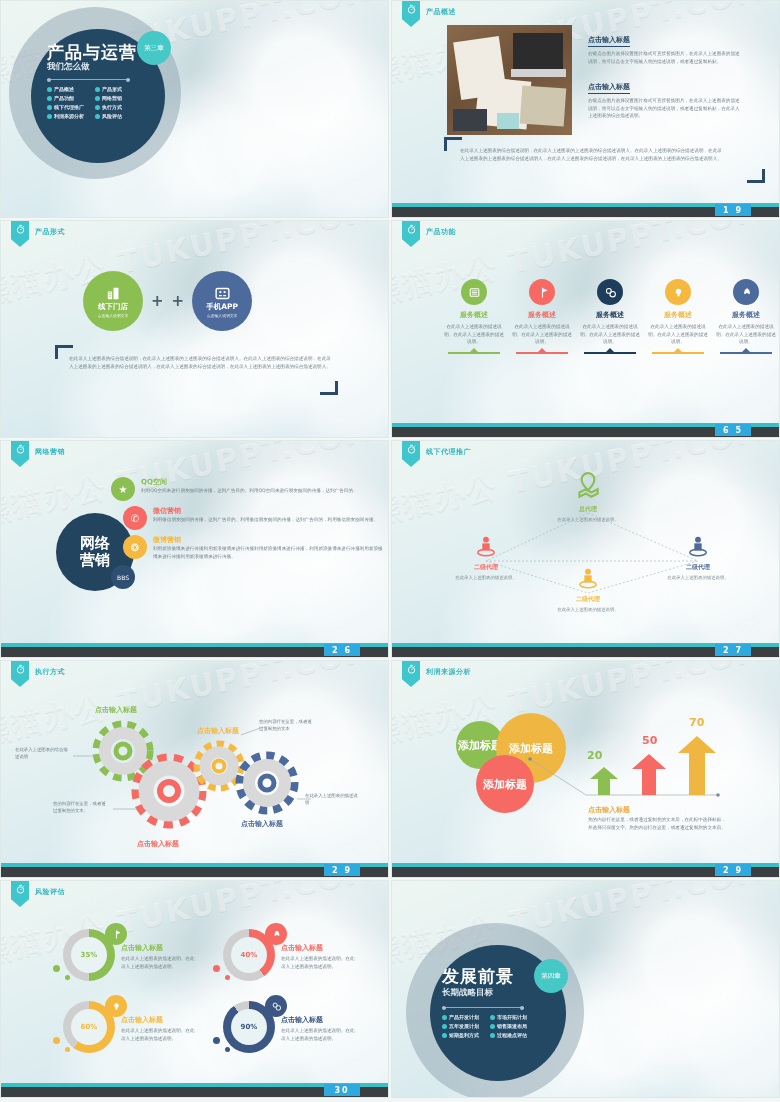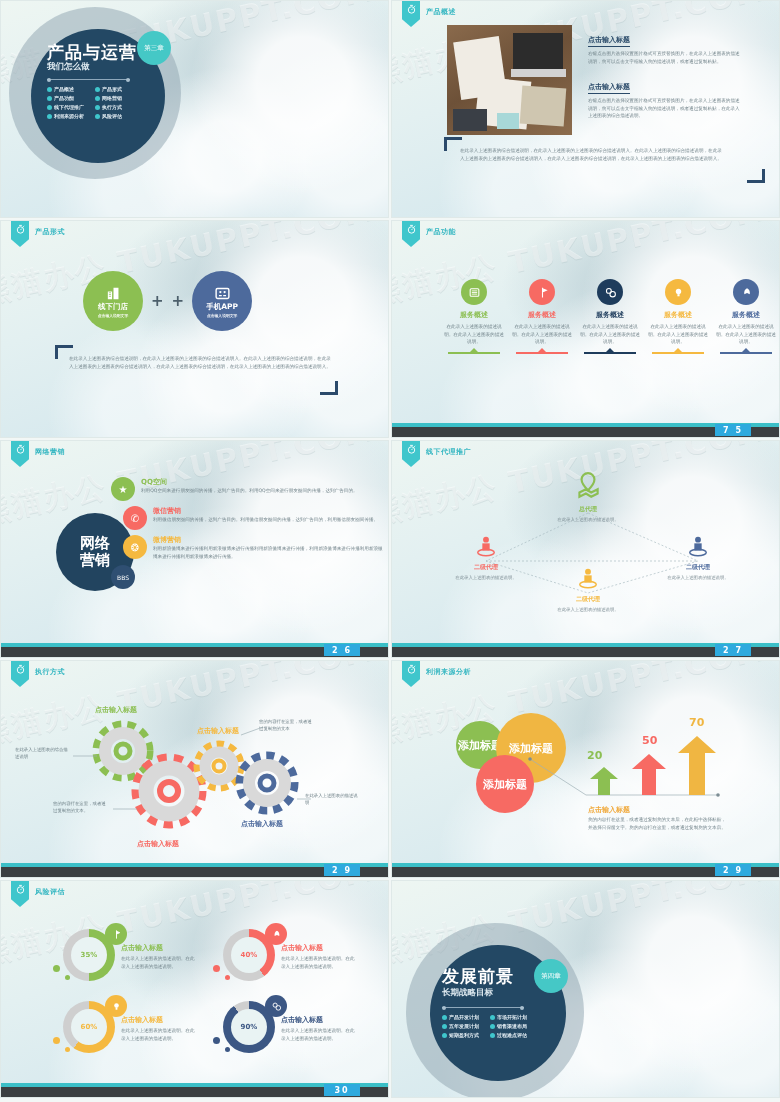--- a/index.html
+++ b/index.html
@@ -64,21 +64,21 @@
   .bracket.br { border-right:3px solid #2b4a6b; border-bottom:3px solid #2b4a6b;}
   
   .s19img { position:absolute; left:55px; top:24px; width:125px; height:110px;
     background:linear-gradient(150deg,#8a6a4c,#6d5138 45%,#8c6c4d);
     overflow:hidden;}
   .s19img i{position:absolute;background:#f0ece4;display:block;}
   .s19txt { position:absolute; left:196px; top:26px; width:152px;}
   .s19h { font-size:7px; font-weight:bold; color:#2a4a69; border-bottom:1px solid #2a4a69; display:inline-block; padding-bottom:1px;}
   
   .circ { width:60px; height:60px; border-radius:50%; color:#fff;
-    display:flex; flex-direction:column; align-items:center; justify-content:center;font-weight:bold;}
+    display:flex; flex-direction:column; align-items:center; justify-content:center;}
   .circ b{font-size:7.5px;} .circ s{font-size:3.8px;text-decoration:none;opacity:.92;margin-top:1px;}
   .plus{font-size:15px;color:#4c5f6b;font-weight:bold;}
   
   .col5 { width:64px; text-align:center;}
   .ic { width:26px; height:26px; border-radius:50%; margin:0 auto 5px;
     display:flex; align-items:center; justify-content:center; color:#fff;}
   .ul5 { height:2px; margin:6px auto 0; width:52px; position:relative;}
   .ul5:after{content:"";position:absolute;left:50%;top:-4px;margin-left:-4px;border-left:4px solid transparent;border-right:4px solid transparent;border-bottom:4px solid currentColor;}
   
   .s26c { position:absolute; left:55px; top:72px; width:78px; height:78px; border-radius:50%;
@@ -170,20 +170,25 @@
     </div>
     <div class="s19txt">
       <div class="s19h">点击输入标题</div>
       <div class="ph-body" style="margin:3px 0 9px">右键点击图片选择设置图片格式可直接替换图片，在此录入上述图表的描述说明，您可以点击文字框输入您的描述说明，或者通过复制粘贴。</div>
       <div class="s19h">点击输入标题</div>
       <div class="ph-body" style="margin-top:3px">右键点击图片选择设置图片格式可直接替换图片，在此录入上述图表的描述说明，您可以点击文字框输入您的描述说明，或者通过复制粘贴，在此录入上述图表的综合描述说明。</div>
     </div>
     <div class="bracket tl" style="left:52px;top:136px"></div>
     <div class="bracket br" style="right:14px;bottom:34px"></div>
     <div class="ph-body" style="position:absolute;left:68px;top:146px;width:262px">在此录入上述图表的综合描述说明，在此录入上述图表的上述图表的综合描述说明入。在此录入上述图表的综合描述说明，在此录入上述图表的上述图表的综合描述说明入，在此录入上述图表的综合描述说明，在此录入上述图表的上述图表的综合描述说明入。</div>
+    <div class="foot">
+      <div class="teal"></div>
+        <div class="dark"></div>
+      <div class="pg">1 9</div>
+    </div>
   </div>
 
   <div class="slide">
     <div class="wm">熊猫办公 TUKUPPT.COM</div>
     <div class="shdr">
       <div class="pin">
         <svg width="11" height="11" viewBox="0 0 24 24">
             <circle cx="12" cy="13" r="7" fill="none" stroke="#fff" stroke-width="2"></circle>
             <path d="M12 13l3-3M9 3h6M18 6l2-2" stroke="#fff" stroke-width="2" fill="none"></path>
           </svg>
@@ -279,21 +284,21 @@
             </svg>
           </div>
         <div class="ph-title" style="color:#4d6a9c">服务概述</div>
         <div class="ph-body" style="margin-top:3px">在此录入上述图表的描述说明。在此录入上述图表的描述说明。</div>
         <div class="ul5" style="background:#4d6a9c;color:#4d6a9c"></div>
       </div>
     </div>
     <div class="foot">
       <div class="teal"></div>
         <div class="dark"></div>
-      <div class="pg">7 5</div>
+      <div class="pg">6 5</div>
     </div>
   </div>
 
   <div class="slide">
     <div class="wm">熊猫办公 TUKUPPT.COM</div>
     <div class="shdr">
       <div class="pin">
         <svg width="11" height="11" viewBox="0 0 24 24">
             <circle cx="12" cy="13" r="7" fill="none" stroke="#fff" stroke-width="2"></circle>
             <path d="M12 13l3-3M9 3h6M18 6l2-2" stroke="#fff" stroke-width="2" fill="none"></path>

